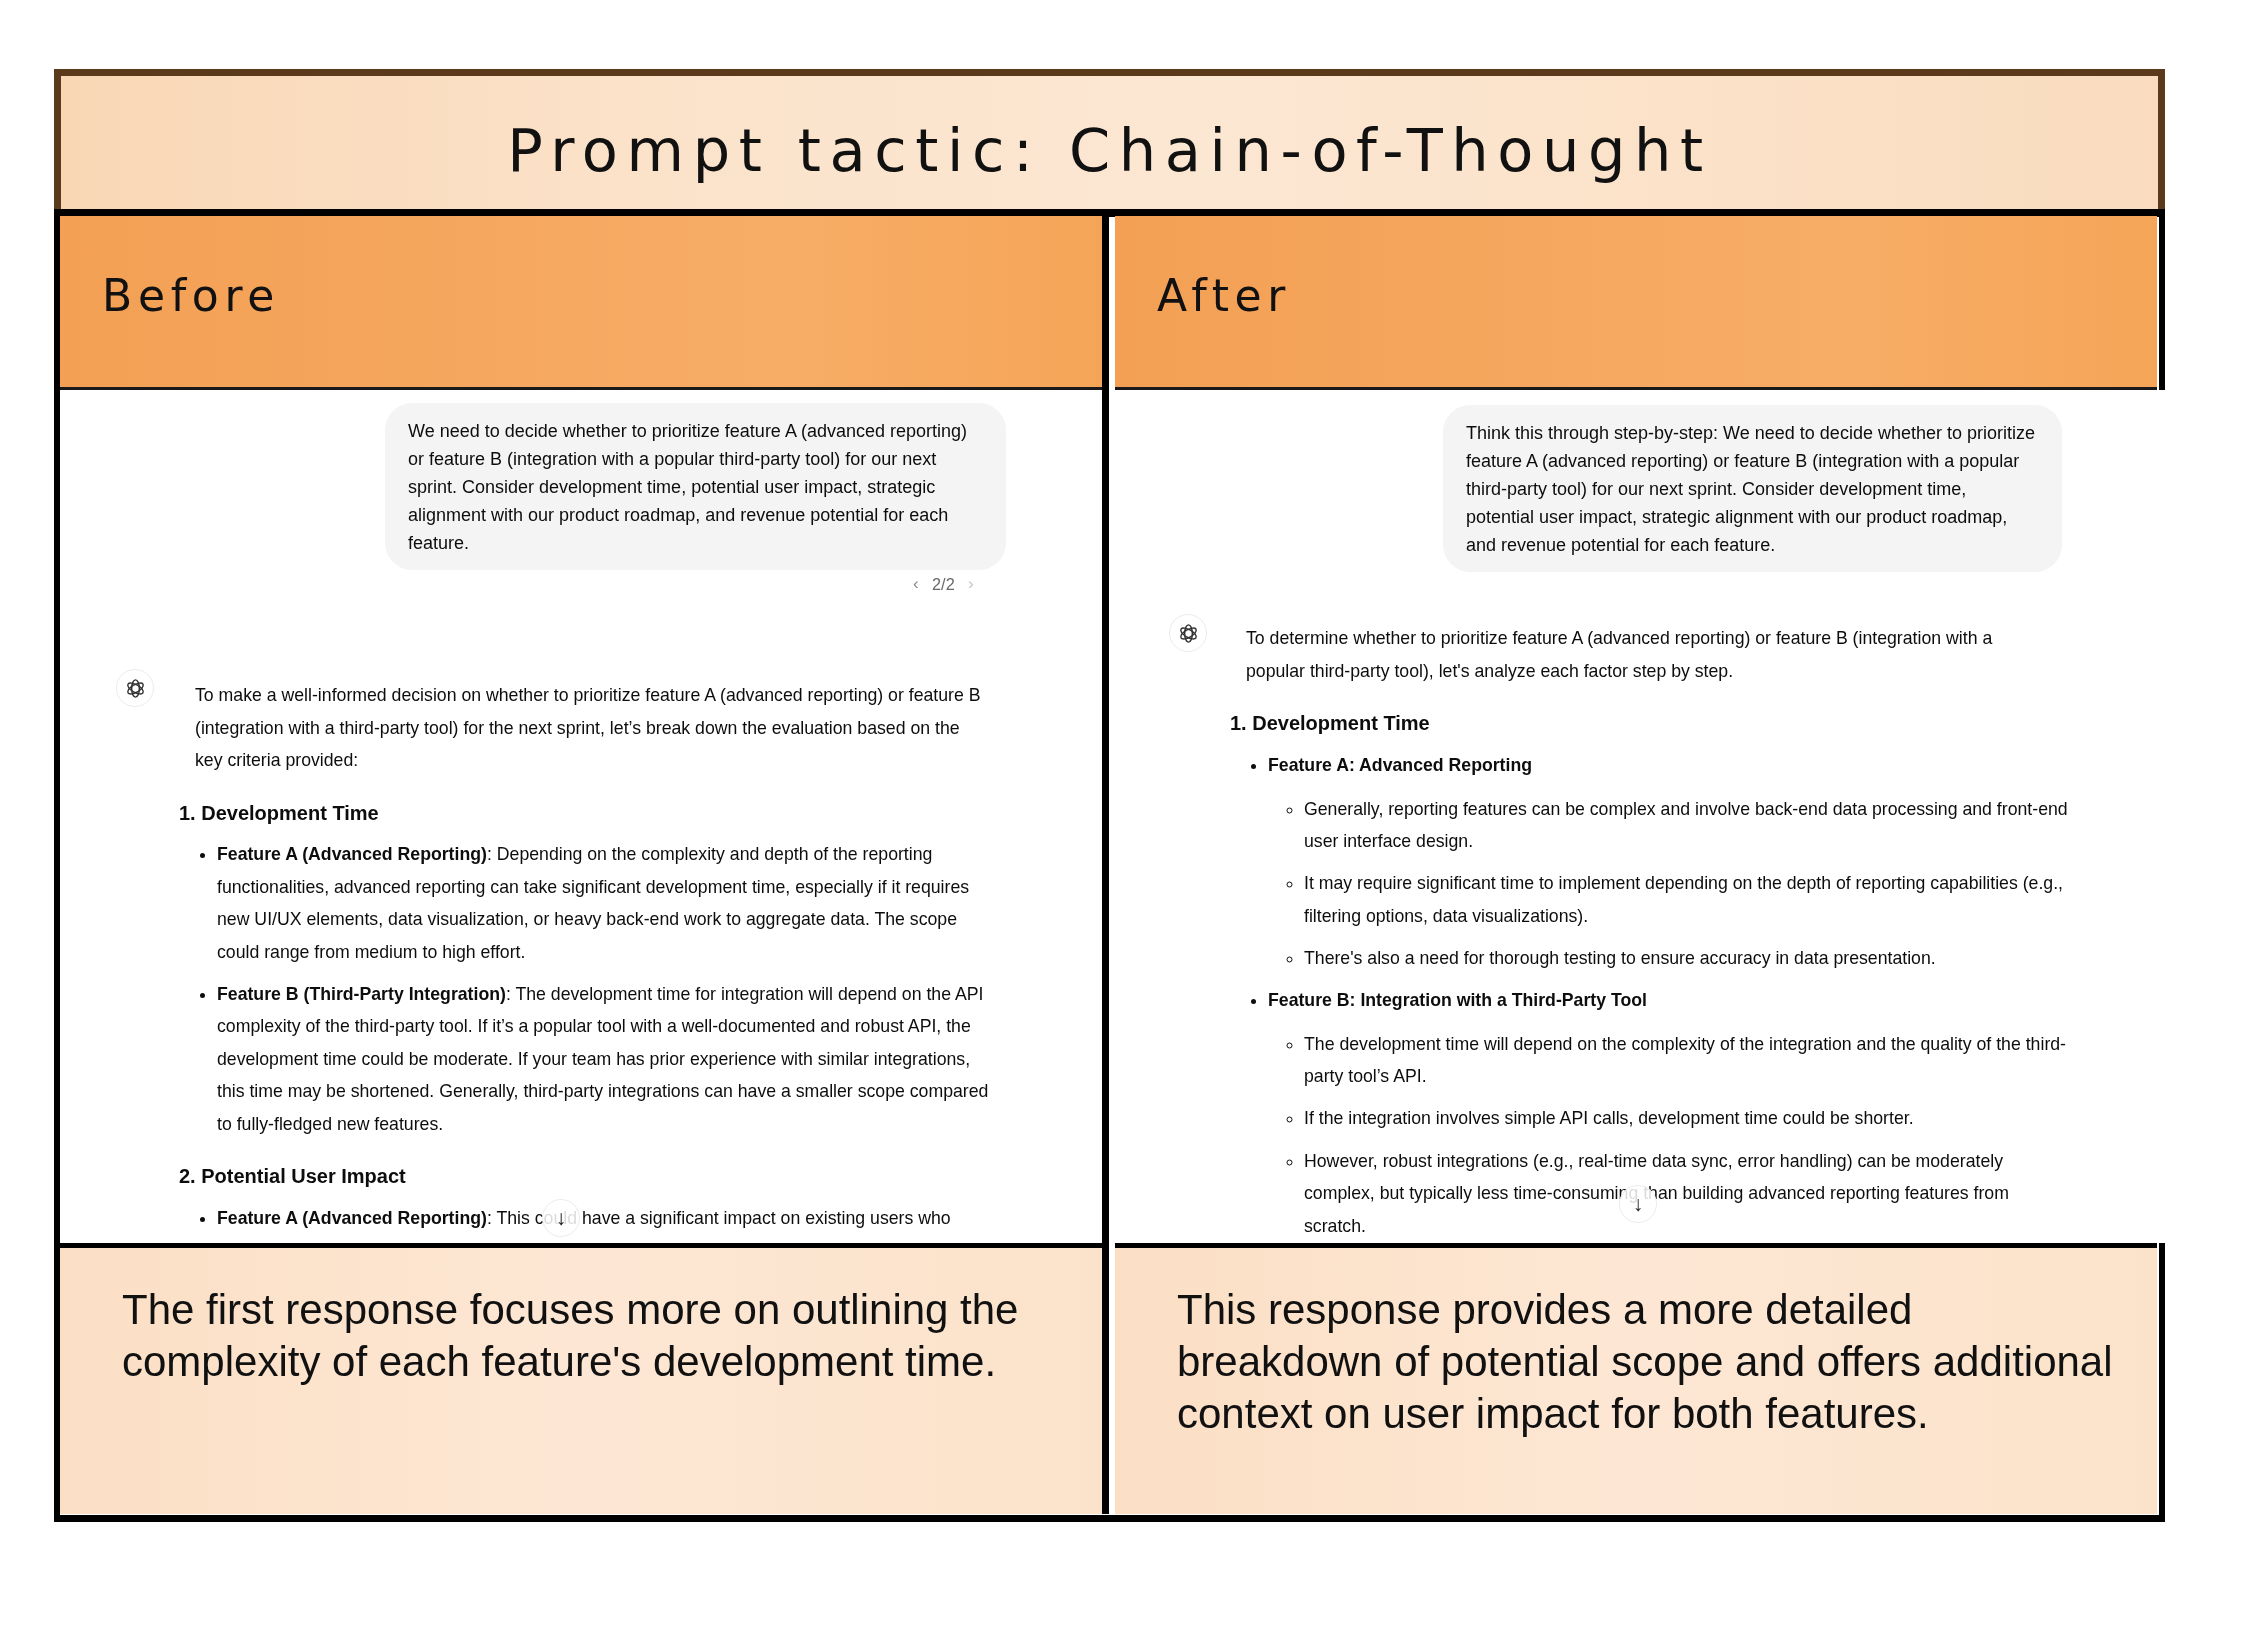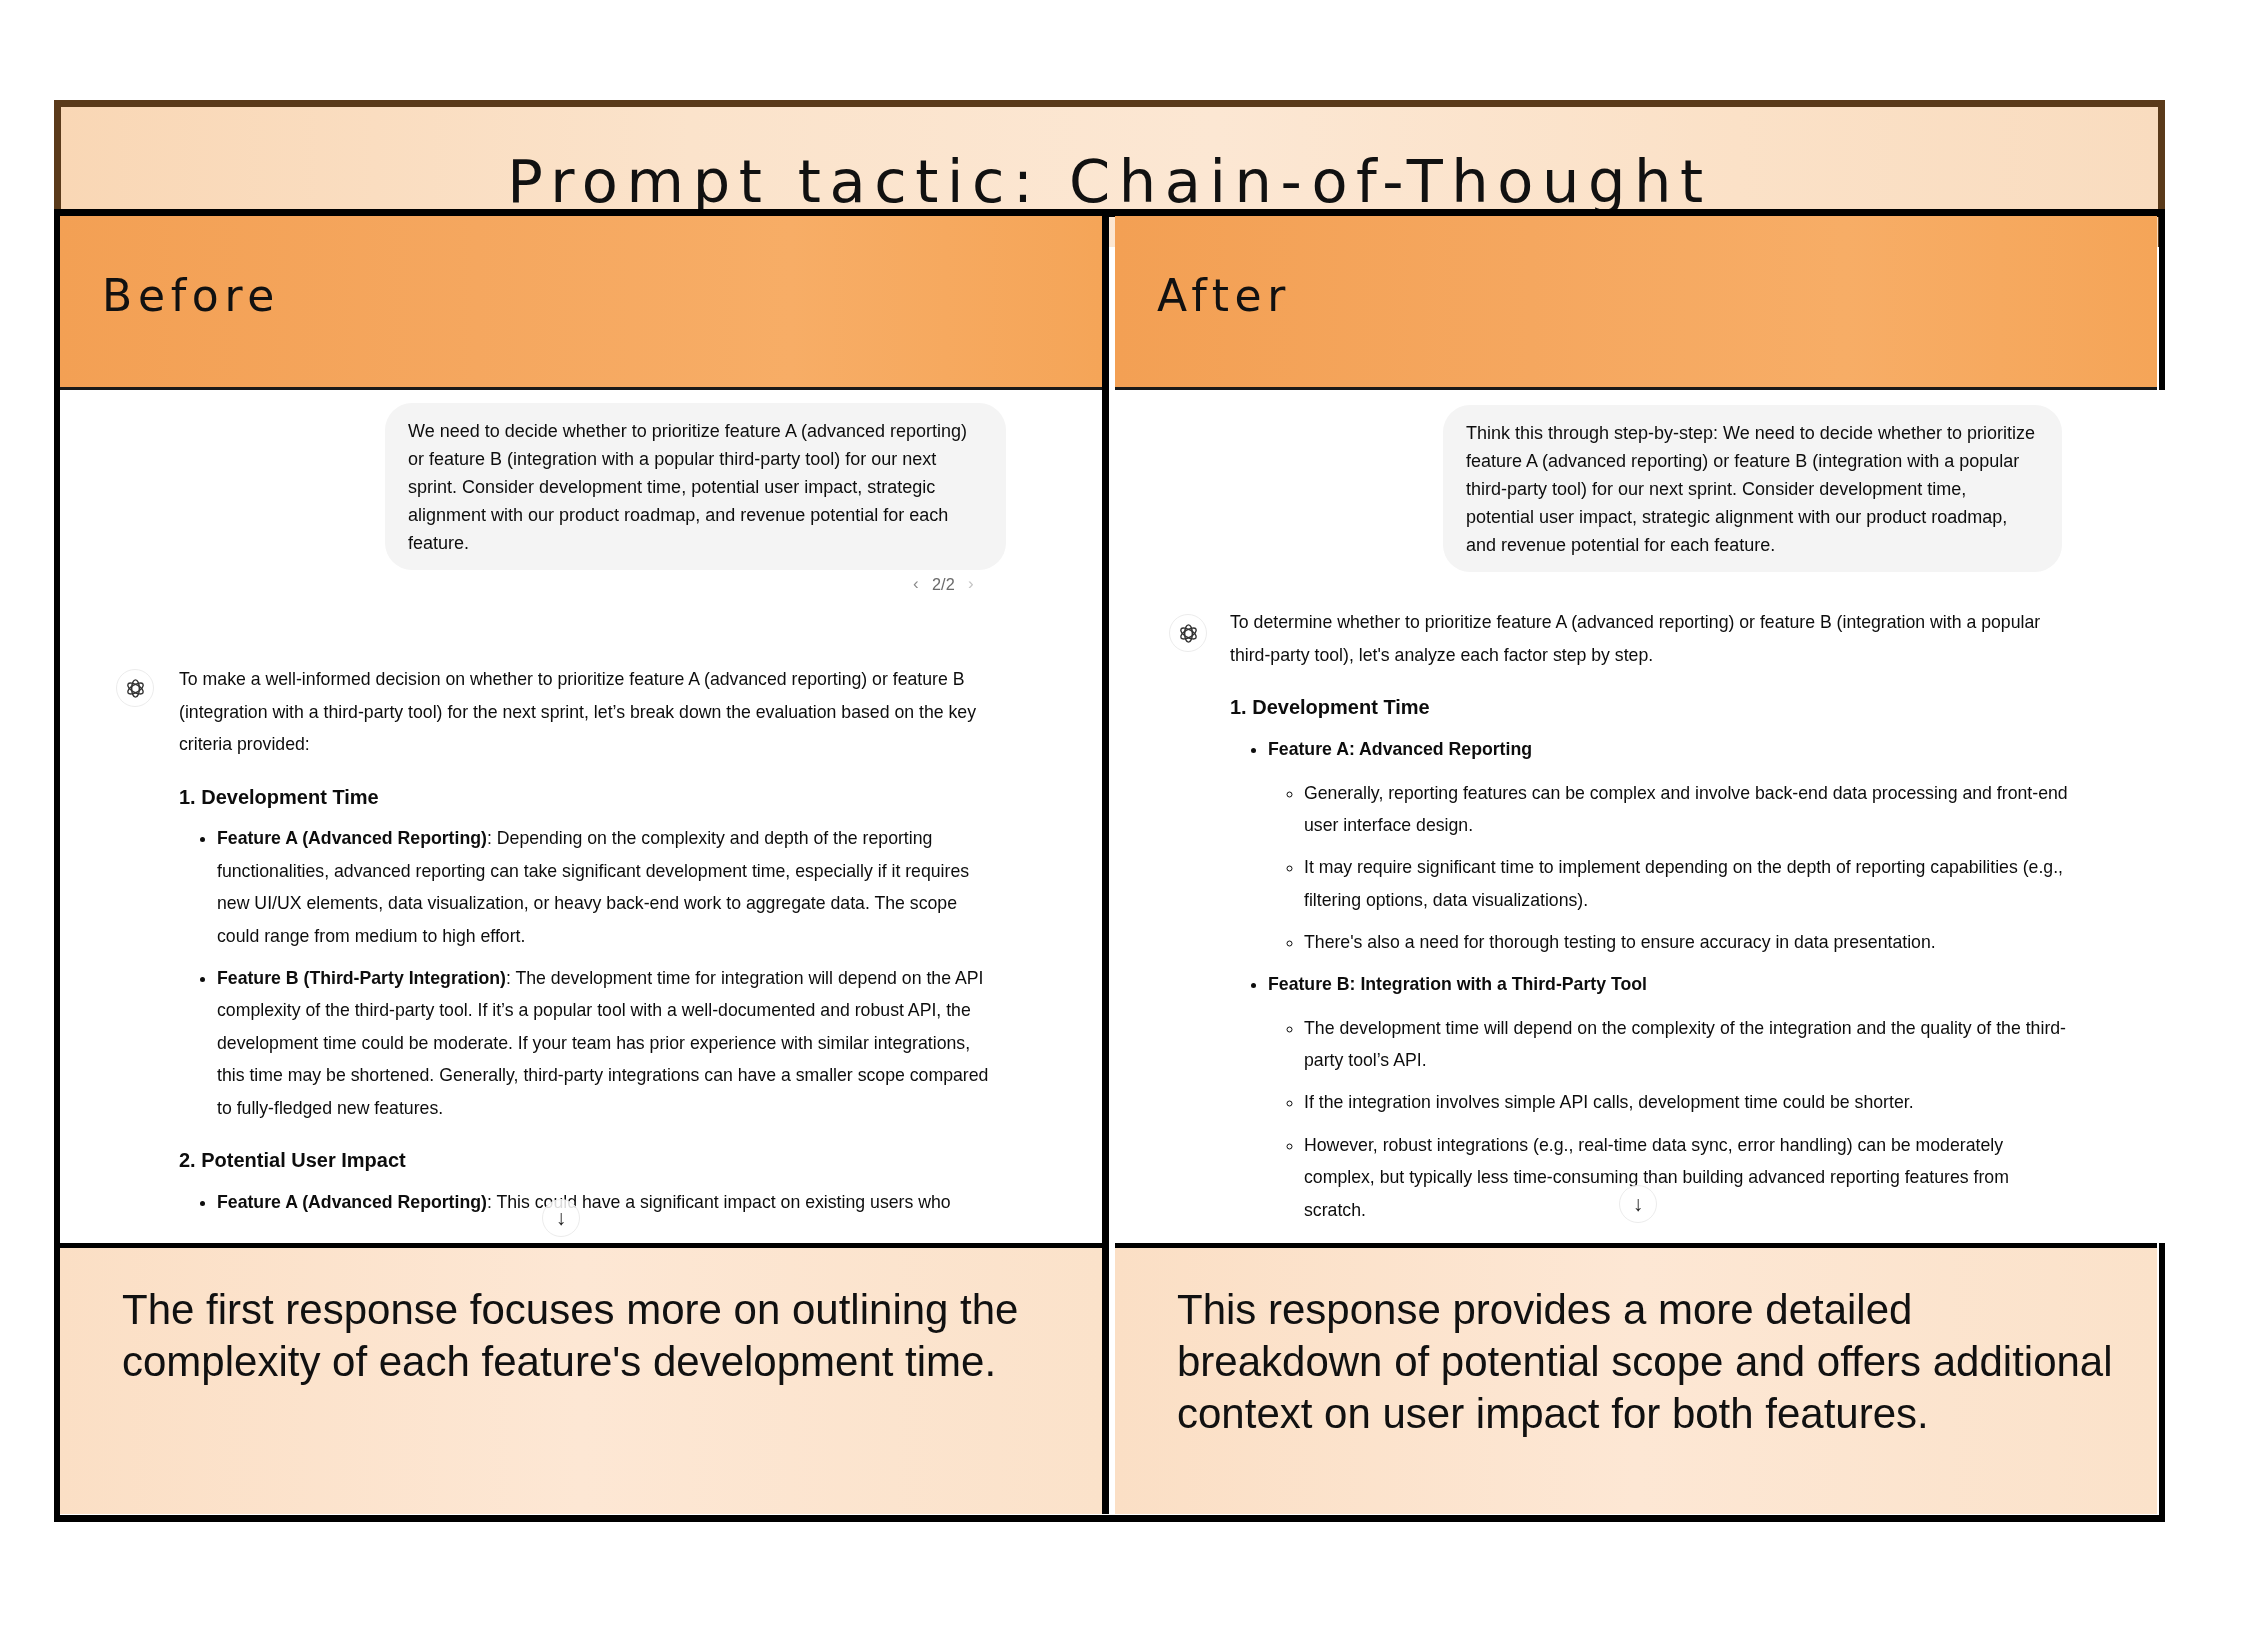--- a/index.html
+++ b/index.html
@@ -2,21 +2,21 @@
 <html><head>
 <meta charset="utf-8">
 <style>
   html, body { margin:0; padding:0; background:#ffffff; }
   body { width:2260px; height:1635px; position:relative; overflow:hidden;
          font-family:"Liberation Sans", sans-serif; color:#0d0d0d; }
   .frame { position:absolute; left:54px; top:69px; width:2111px; height:1453px; }
   .title-band { position:absolute; left:0; top:0; width:2111px; height:147px; box-sizing:border-box;
     border:7.6px solid #5a3a1a; border-bottom:none;
     background:linear-gradient(90deg,#f9d7b5 0%,#fbe3cb 30%,#fce7d3 55%,#fbe1c7 80%,#f9dcbf 100%);
-    display:flex; align-items:center; justify-content:center;margin-top:31px; }
+    display:flex; align-items:center; justify-content:center; }
   .title { font-family:"DejaVu Sans", sans-serif; font-size:59px; letter-spacing:8.6px; color:#111; transform:translateY(3.8px); }
   .rule-top { position:absolute; left:0; top:140px; width:2111px; height:7.6px; background:#000; }
   .grid { position:absolute; left:0; top:147px; width:2111px; height:1306px; box-sizing:border-box;
     border-left:6.7px solid #000; border-right:6.7px solid #000; border-bottom:7.6px solid #000; }
   .col { position:absolute; top:0; height:1298px; }
   .col.left { left:0; width:1042px; }
   .col.right { left:1055px; width:1042px; }
   .divider { position:absolute; left:1042px; top:0; width:6.7px; height:1298px; background:#000; z-index:3; }
   .head { position:absolute; left:0; top:0; width:100%; height:174px;
     background:linear-gradient(90deg,#f3a054 0%,#f5a75f 40%,#f7ad66 70%,#f5a558 100%);
@@ -29,21 +29,21 @@
   .caption-text { position:absolute; left:38px; top:36px; right:38px; font-family:"Liberation Sans", sans-serif;
     font-size:42px; line-height:52px; color:#111;margin-left:24px; }
   .bubble { position:absolute; background:#f4f4f4; border-radius:27px; padding:13.4px 23px;
     font-size:18px; line-height:28px; color:#0d0d0d; box-sizing:border-box; }
   .pager { position:absolute; font-size:16.3px; color:#6b6b6b; display:flex; gap:13.4px; align-items:center; }
   .pager .chev { color:#8a8a8a; font-size:17px; }
   .pager .chev.dim { color:#c4c4c4; }
   .gpt-icon { position:absolute; width:36px; height:36px; border-radius:50%; border:1px solid #ececec;
     display:flex; align-items:center; justify-content:center; background:#fff; }
   .resp { position:absolute; font-size:17.7px; line-height:32.5px; color:#0d0d0d; }
-  .resp p { margin:0; }
+  .resp p { margin:16px; }
   .resp h3 { margin:21px 0 9.6px; font-size:20px; font-weight:bold; line-height:31px; }
   .resp ul { margin:0; padding-left:38px; }
   .resp ul li { margin:0 0 9.6px; }
   .resp ul ul { padding-left:36px; margin-top:11.5px; }
   .resp ul ul li { margin-bottom:9.6px; }
   .resp b { font-weight:bold; }
   .scroll-btn { position:absolute; width:36px; height:36px; border-radius:50%; border:1px solid #ececec;
     background:rgba(255,255,255,0.85); display:flex; align-items:center; justify-content:center;
     font-size:21px; color:#222; z-index:4; }
 </style>

